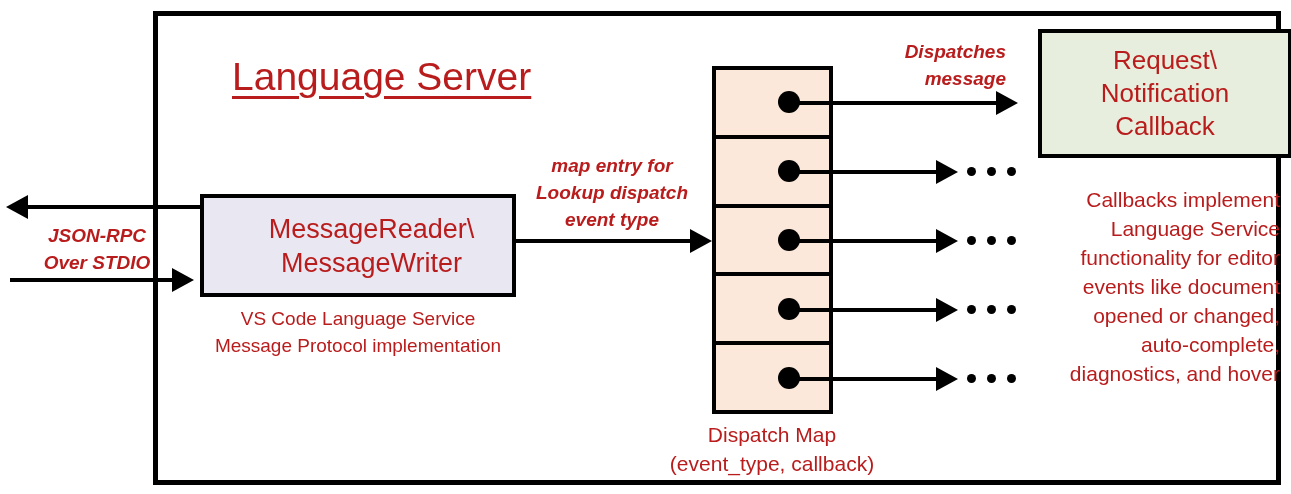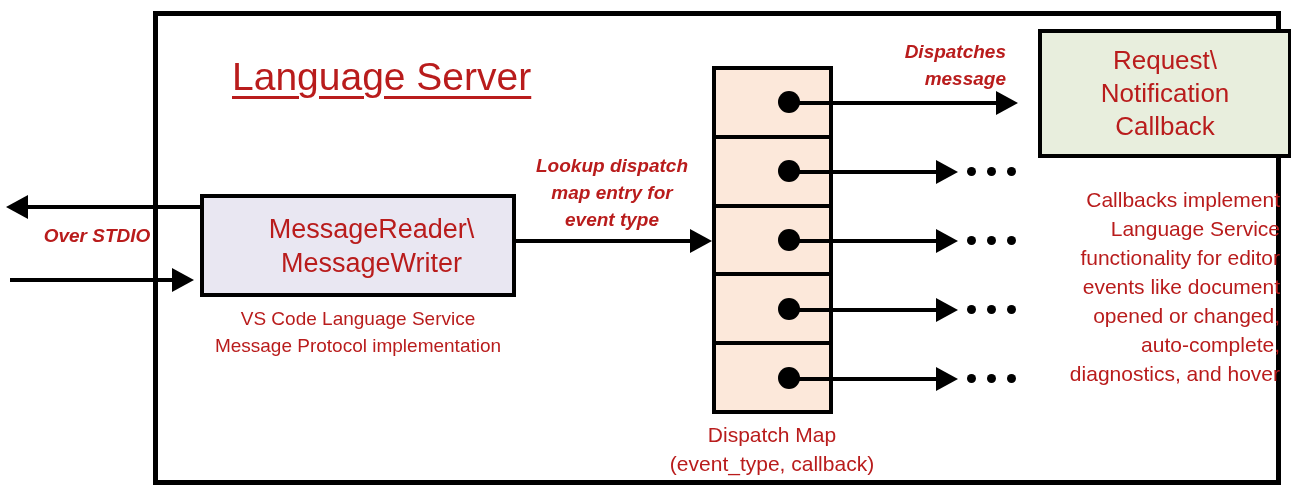--- a/index.html
+++ b/index.html
@@ -225,37 +225,38 @@
 
   <div class="server-title">Language Server</div>
 
   <div class="hline" style="left:28px; top:205px; width:178px;"></div>
   <div class="arrow-left" style="left:6px; top:195px;"></div>
 
   <div class="hline" style="left:10px; top:278px; width:162px;"></div>
   <div class="arrow-right" style="left:172px; top:268px;"></div>
 
   <div class="jsonrpc-label">
+    <div>JSON-RPC</div>
     <div>Over STDIO</div>
   </div>
 
   <div class="mrw-box">
     <div>MessageReader\</div>
     <div>MessageWriter</div>
   </div>
   <div class="mrw-caption">
     <div>VS Code Language Service</div>
     <div>Message Protocol implementation</div>
   </div>
 
   <div class="hline" style="left:516px; top:239px; width:174px;"></div>
   <div class="arrow-right" style="left:690px; top:229px;"></div>
   <div class="lookup-label">
+    <div>map entry for</div>
     <div>Lookup dispatch</div>
-    <div>map entry for</div>
     <div>event type</div>
   </div>
 
   <div class="dispatch-map">
     <div class="dispatch-cell">
       <span class="cell-dot"></span>
     </div>
     <div class="dispatch-cell">
       <span class="cell-dot"></span>
     </div>

